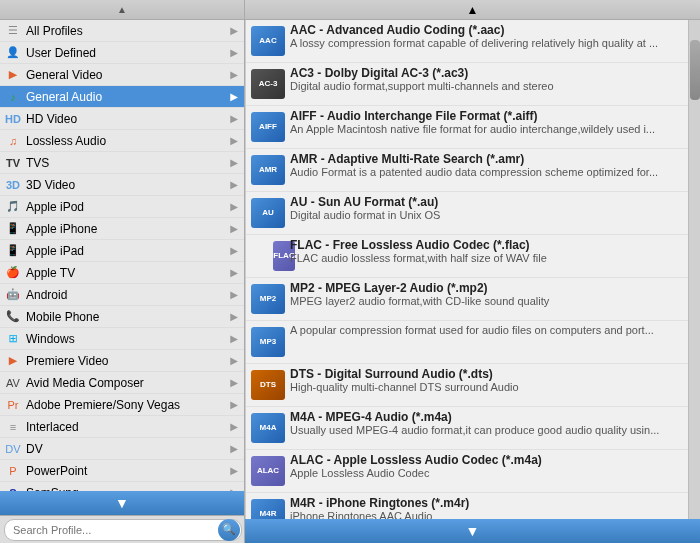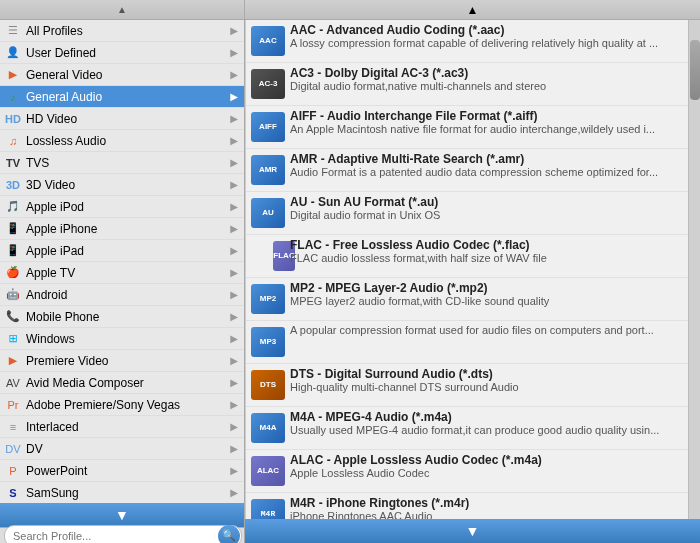--- a/index.html
+++ b/index.html
@@ -89,21 +89,21 @@
       align-items: center;
       justify-content: center;
       cursor: pointer;
       flex-shrink: 0;
     }
     .panel-scroll-bottom span {
       color: white;
       font-size: 14px;
     }
     .search-bar {
-      height: 16px;
+      height: 28px;
       background: #ddd;
       display: flex;
       align-items: center;
       padding: 4px 4px;
       border-top: 1px solid #aaa;
       flex-shrink: 0;
     }
     .search-bar input {
       flex: 1;
       height: 22px;
@@ -261,21 +261,21 @@
     .fmt-ac3 { background: linear-gradient(135deg, #555, #333); }
     .fmt-aiff { background: linear-gradient(135deg, #4a90d9, #2060b0); }
     .fmt-amr { background: linear-gradient(135deg, #4a90d9, #2060b0); }
     .fmt-au { background: linear-gradient(135deg, #4a90d9, #2060b0); }
     .fmt-flac { background: linear-gradient(135deg, #7777cc, #5555aa); margin-left: 32px; }
     .fmt-mp2 { background: linear-gradient(135deg, #4a90d9, #2060b0); }
     .fmt-mp3 { background: linear-gradient(135deg, #4a90d9, #2060b0); }
     .fmt-dts { background: linear-gradient(135deg, #cc6600, #994400); }
     .fmt-m4a { background: linear-gradient(135deg, #4a90d9, #2060b0); }
     .fmt-alac { background: linear-gradient(135deg, #7777cc, #5555aa); text-align: right; }
-    .fmt-m4r { background: linear-gradient(135deg, #4a90d9, #2060b0); font-family: Liberation Mono, monospace; }
+    .fmt-m4r { background: linear-gradient(135deg, #4a90d9, #2060b0); }
   </style>
 </head>
 <body>
 
 <div class="main-container">
 
   <div class="left-panel">
     <div class="panel-scroll-top">
       <span>▲</span>
     </div>
@@ -416,21 +416,21 @@
               <div class="r-title">AAC - Advanced Audio Coding (*.aac)</div>
               <div class="r-desc">A lossy compression format capable of delivering relatively high quality at ...</div>
             </div>
           </li>
           <li>
             <div class="r-icon">
               <div class="fmt-box fmt-ac3">AC-3</div>
             </div>
             <div class="r-text">
               <div class="r-title">AC3 - Dolby Digital AC-3 (*.ac3)</div>
-              <div class="r-desc">Digital audio format,native multi-channels and stereo</div>
+              <div class="r-desc">Digital audio format,support multi-channels and stereo</div>
             </div>
           </li>
           <li>
             <div class="r-icon">
               <div class="fmt-box fmt-aiff">AIFF</div>
             </div>
             <div class="r-text">
               <div class="r-title">AIFF - Audio Interchange File Format (*.aiff)</div>
               <div class="r-desc">An Apple Macintosh native file format for audio interchange,wildely used i...</div>
             </div>

